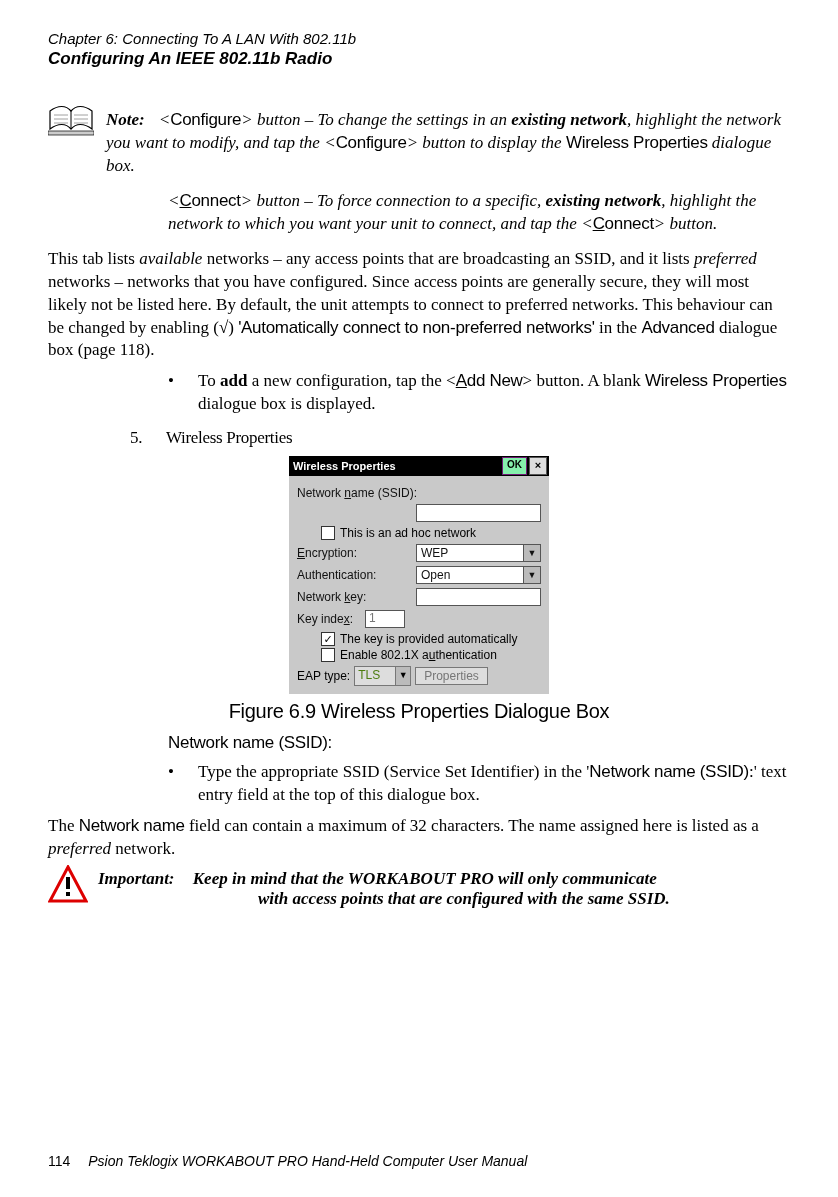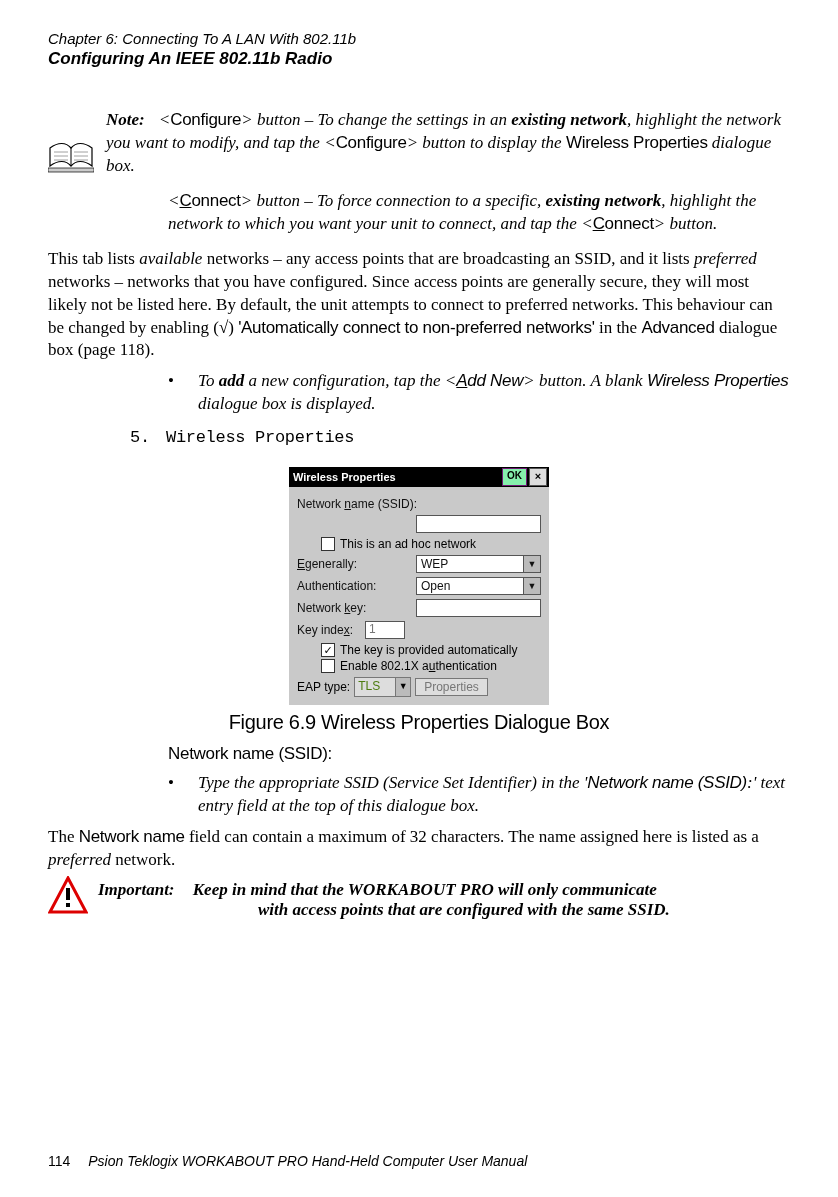--- a/index.html
+++ b/index.html
@@ -26,21 +26,21 @@
     font-style: italic;
     font-weight: bold;
     font-family: Arial, Helvetica, sans-serif;
     font-size: 17px;
     margin: 2px 0 0 0;
   }
 
   .note-block {
     margin-top: 40px;
     display: flex;
-    align-items: flex-end;
+    align-items: flex-start;
     margin-bottom: 10px;
   }
   .note-icon {
     flex: 0 0 auto;
     margin-right: 12px;
     margin-top: -6px;
   }
   .note-body {
     flex: 1 1 auto;
   }
@@ -82,30 +82,29 @@
     margin-top: 8px;
     margin-bottom: 8px;
     display: flex;
   }
   .body-bullet .dot {
     flex: 0 0 auto;
     width: 30px;
   }
   .body-bullet .bt {
     flex: 1 1 auto;
-    font-style: italic;
   }
   .cond { font-family: "Arial Narrow", Arial, sans-serif; letter-spacing: -0.3px; }
 
   .step-line {
     margin-left: 82px;
-    font-family: Liberation Mono, monospace;
+    font-family: Liberation Serif, serif;
     font-size: 17px;
     margin-top: 12px;
-    margin-bottom: 20px;
+    margin-bottom: 8px;
     letter-spacing: -0.3px;
   }
   .step-line .num { display: inline-block; width: 36px; }
 
   .figure-wrap {
     text-align: center;
     margin-top: 6px;
     margin-bottom: 4px;
   }
   .dialog {
@@ -281,21 +280,21 @@
           <span class="lbl"><span>Network </span><span class="ul">n</span><span>ame (SSID):</span></span>
         </div>
         <div class="dlg-row" style="justify-content:flex-end;">
           <div class="dlg-input"></div>
         </div>
         <div class="dlg-chk">
           <span class="chkbox"></span>
           <span>This is an ad hoc network</span>
         </div>
         <div class="dlg-row">
-          <span class="lbl"><span class="ul">E</span><span>generally:</span></span>
+          <span class="lbl"><span class="ul">E</span><span>ncryption:</span></span>
           <div class="dlg-combo">
             <span class="cv">WEP</span>
             <span class="ar">▼</span>
           </div>
         </div>
         <div class="dlg-row">
           <span class="lbl">Authentication:</span>
           <div class="dlg-combo">
             <span class="cv">Open</span>
             <span class="ar">▼</span>

